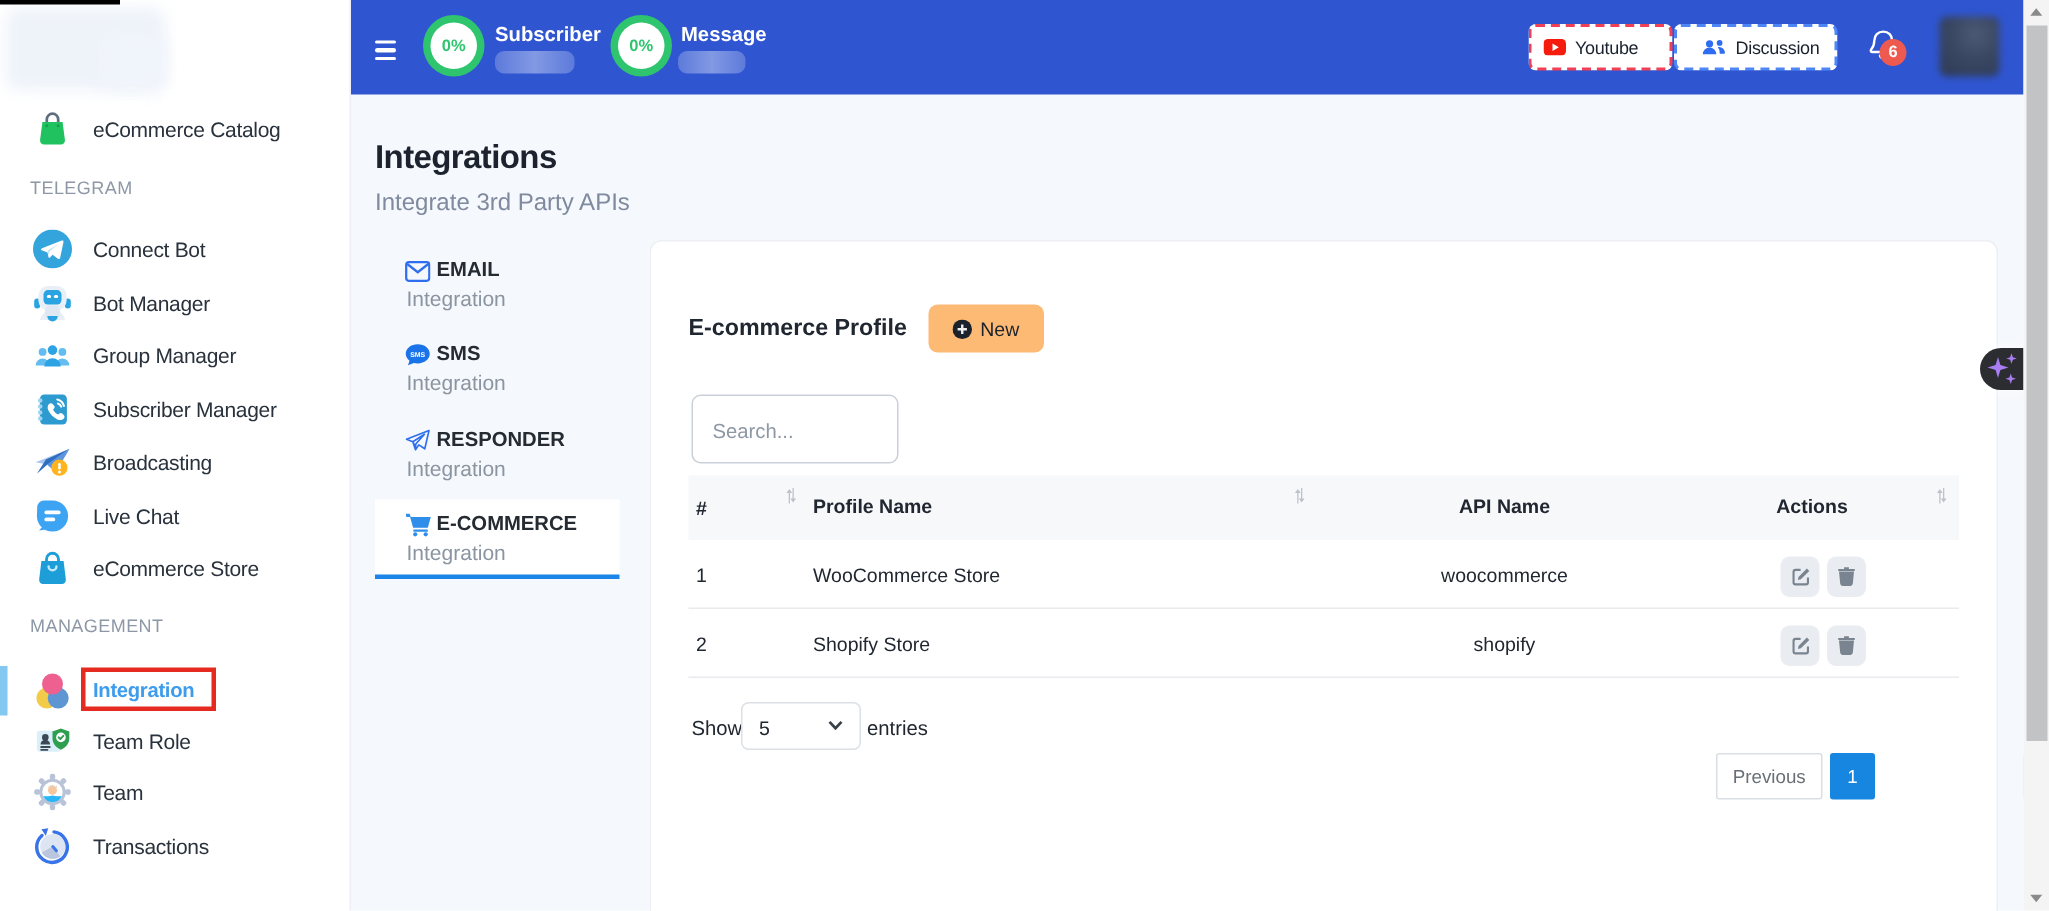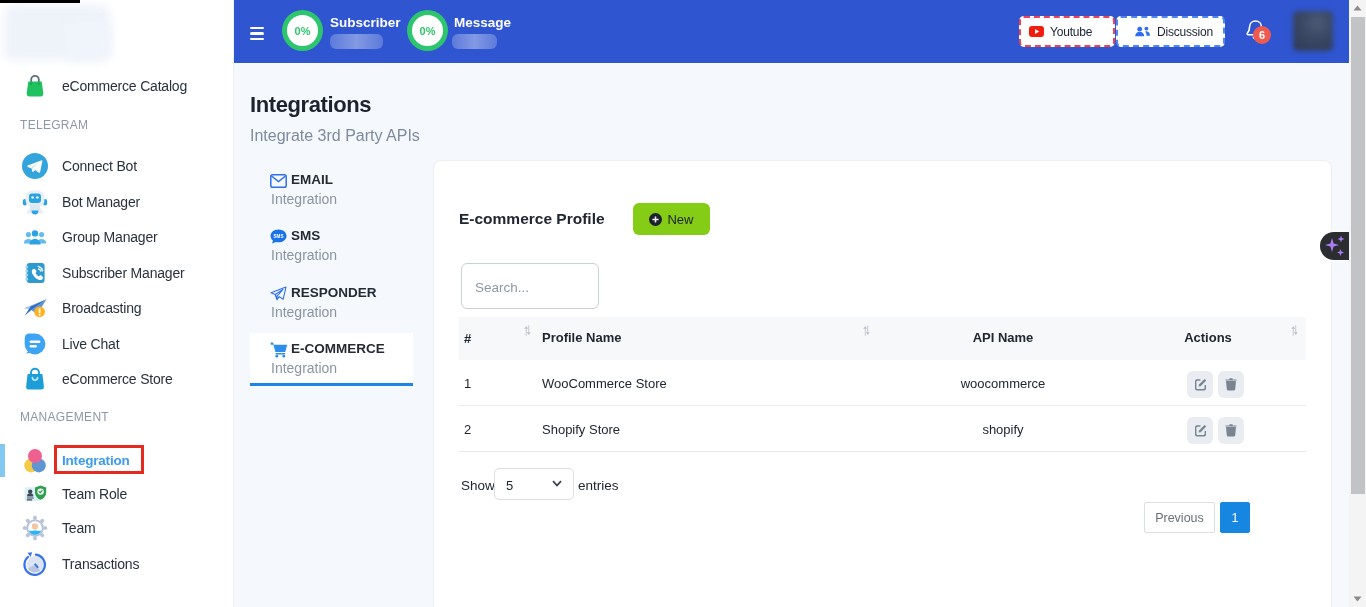--- a/index.html
+++ b/index.html
@@ -68,21 +68,21 @@
         <path d="M0.5 0.5 h2.6 l.7 2.2 h13.4 l-2 7.2 H5.4 L3.4 2.7 H0.9 Z M5.6 11 h9.6 v1.5 H5.6 Z"></path>
         <circle cx="6.8" cy="14.2" r="1.4"></circle>
         <circle cx="13.8" cy="14.2" r="1.4"></circle>
       </svg>
     <div class="snlabel" style="position:absolute;left:43px;top:0;">E-COMMERCE</div>
     <div class="snsub" style="position:absolute;left:23px;top:19px;">Integration</div>
   </div>
 
   <div id="card"></div>
   <div class="abs" style="left:459px;top:210px;font-size:15.5px;font-weight:bold;color:#212730;">E-commerce Profile</div>
-  <div class="abs" style="left:633px;top:203px;width:77px;height:32px;background:#84cc16;border-radius:6px;display:flex;align-items:center;justify-content:center;font-size:13px;color:#1b222c;">
+  <div class="abs" style="left:619px;top:203px;width:77px;height:32px;background:#fdba74;border-radius:6px;display:flex;align-items:center;justify-content:center;font-size:13px;color:#1b222c;">
     <svg width="13" height="13" viewBox="0 0 13 13" style="margin-right:5px;">
         <circle cx="6.5" cy="6.5" r="6.5" fill="#1b222c"></circle>
         <path d="M6.5 3.4 v6.2 M3.4 6.5 h6.2" stroke="#edeff1" stroke-width="1.6"></path>
       </svg>New
   </div>
   <div class="abs" style="left:461px;top:263px;width:138px;height:46px;background:#fff;border:1px solid #c9d0d8;border-radius:6px;"></div>
   <div class="abs" style="left:475px;top:280px;font-size:13.5px;color:#8e98a4;">Search...</div>
 
   <div class="abs" style="left:459px;top:317px;width:847px;height:43px;background:#f6f8fa;"></div>
   <div class="abs th" style="left:464px;top:331px;">#</div>

